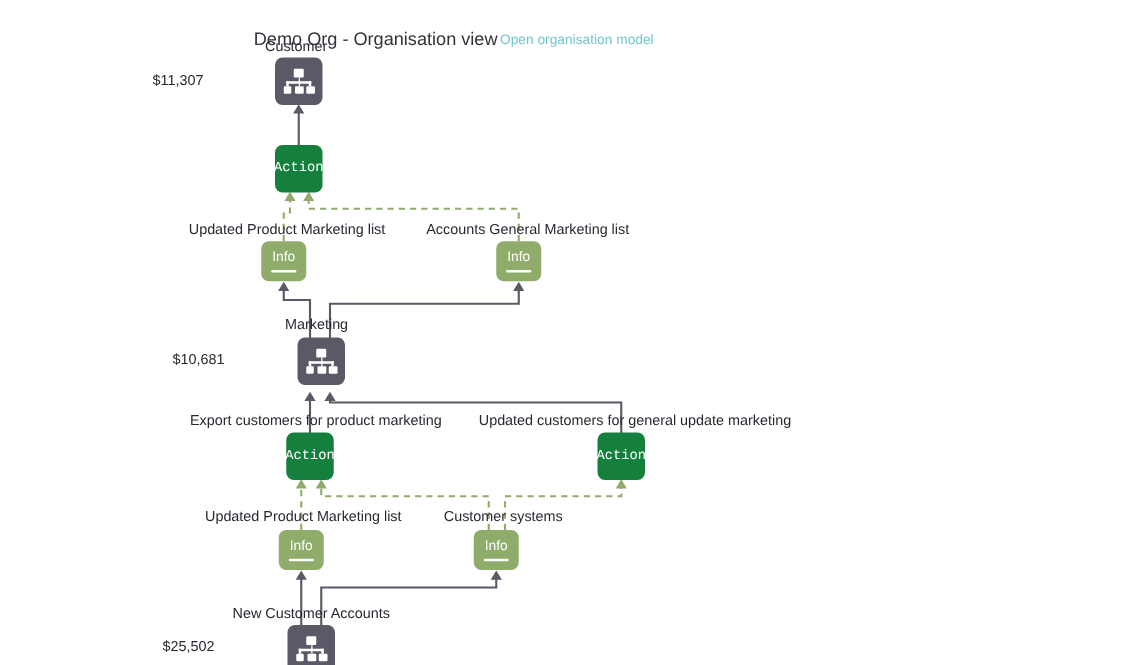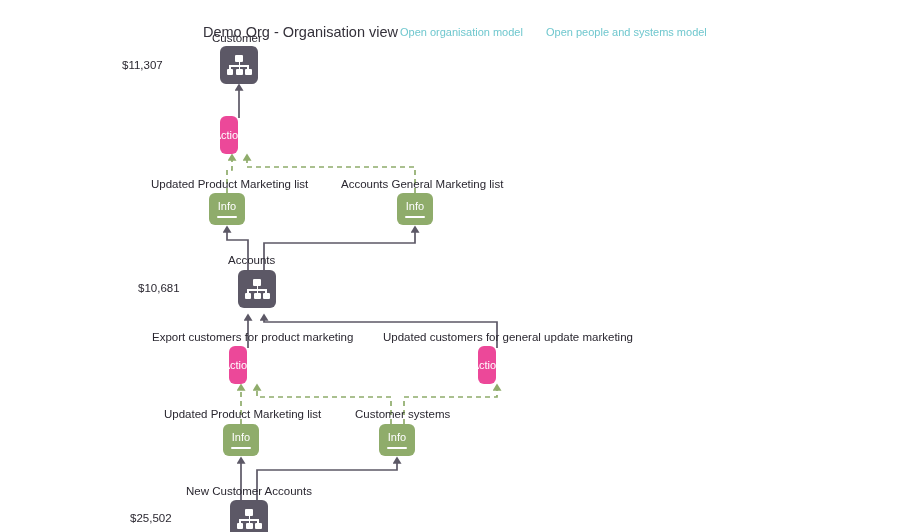--- a/index.html
+++ b/index.html
@@ -72,22 +72,23 @@
     display: flex;
     align-items: center;
     justify-content: center;
   }
 
   .node.org .box {
     width: 38px; height: 38px;
     background: #5c5866;
   }
   .node.action .box {
-    width: 18px; height: 38px;
-    background: #ec4899;
+    width: 38px; height: 38px;
+    background: #15803d;
+    font-family: Liberation Mono, monospace;
   }
   .node.info .box {
     width: 36px; height: 32px;
     background: #8fac6b;
   }
 
   .node-text {
     font-size: 11px;
     color: #ffffff;
     line-height: 1;
@@ -190,21 +191,20 @@
       <path d="M241,424 L241,400 L241,390" marker-end="url(#arrowGreen)"></path>
 
       <path d="M391,424 L391,397 L257,397 L257,390" marker-end="url(#arrowGreen)"></path>
 
       <path d="M404,424 L404,397 L497,397 L497,390" marker-end="url(#arrowGreen)"></path>
     </g>
   </svg>
 
   <div class="page-title">Demo Org - Organisation view</div>
   <div class="model-link l1">Open organisation model</div>
-  <div class="model-link l2">Open people and systems model</div>
 
   <div class="node-label" style="left:212px; top:32px;">Customer</div>
   <div class="money-label" style="left:122px; top:59px; width:55px;">$11,307</div>
   <div class="node org" style="left:220px; top:46px; width:38px; height:38px;">
     <div class="box">
       <div class="org-glyph">
         <div class="top"></div>
           <div class="vstem"></div>
           <div class="hbar"></div>
         <div class="drop d1"></div>
@@ -232,21 +232,21 @@
   </div>
 
   <div class="node-label" style="left:341px; top:178px;">Accounts General Marketing list</div>
   <div class="node info" style="left:397px; top:193px; width:36px; height:36px;">
     <div class="box">
       <span class="node-text">Info</span>
       <span class="info-bar"></span>
     </div>
   </div>
 
-  <div class="node-label" style="left:228px; top:254px;">Accounts</div>
+  <div class="node-label" style="left:228px; top:254px;">Marketing</div>
   <div class="money-label" style="left:138px; top:282px; width:55px;">$10,681</div>
   <div class="node org" style="left:238px; top:270px; width:38px; height:38px;">
     <div class="box">
       <div class="org-glyph">
         <div class="top"></div>
           <div class="vstem"></div>
           <div class="hbar"></div>
         <div class="drop d1"></div>
           <div class="drop d2"></div>
           <div class="drop d3"></div>

